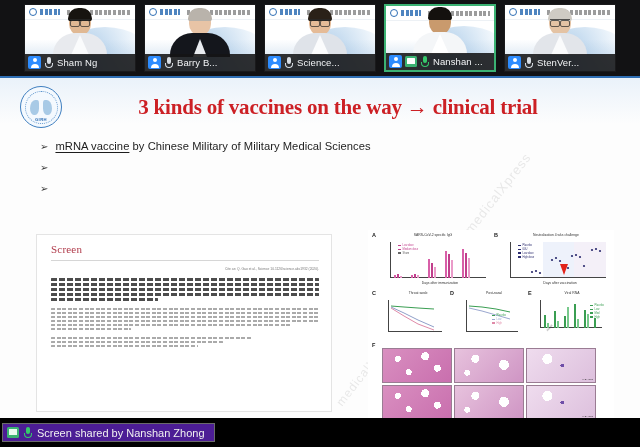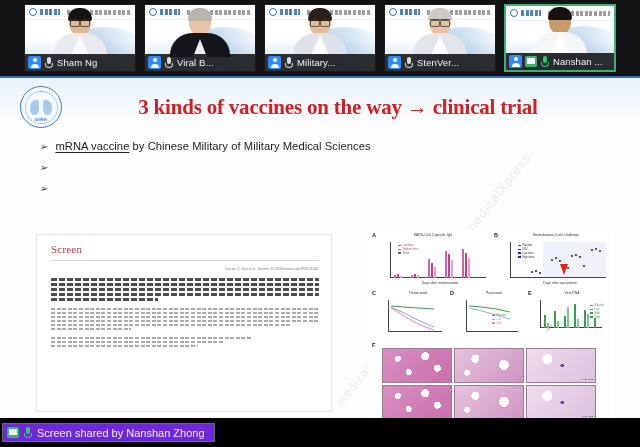--- a/index.html
+++ b/index.html
@@ -254,21 +254,21 @@
     position: absolute; right: 2px; bottom: 1.5px; font-size: 2.4px; color: #222;
   }
 
   
   .bottombar {
     position: absolute; left: 0; bottom: 0; width: 640px; height: 29px;
     background: #000; display: flex; align-items: center;
   }
   .sharepill {
     display: flex; align-items: center; gap: 4px;
-    background: #6d28d9; border: 1px solid #6a6a6a;
+    background: #4c1d95; border: 1px solid #6a6a6a;
     padding: 2px 9px 2px 4px; height: 19px; margin-left: 2px;
   }
   .sp-share {
     width: 12px; height: 11px; background: #3bb273; border-radius: 1.5px;
     position: relative; flex: 0 0 auto;
   }
   .sp-share:before { content: ""; position: absolute; inset: 2px 2px 3px 2px; background: #e9faef; }
   .sp-text { color: #f0f0f0; font-size: 11px; white-space: nowrap; }
 </style>
 </head>
@@ -320,21 +320,21 @@
         <div class="p-body" style="background:#14161c;position:relative;width:60px;height:24px">
           <div class="p-shirt" style="background:#e8ebef;width:14px;height:18px"></div>
         </div>
       </div>
       <div class="namebar">
         <div class="nb-avatar"></div>
         <div class="nb-mic">
             <i></i>
             <u></u>
           </div>
-        <div class="nb-name">Viral B...</div>
+        <div class="nb-name">Barry B...</div>
       </div>
     </div>
 
     <div class="tile">
       <div class="tile-bg"></div>
       <div class="tile-swoosh"></div>
       <div class="tile-banner">
         <div class="banner-logo"></div>
         <div class="banner-cn1"></div>
         <div class="banner-cn2"></div>
@@ -347,21 +347,48 @@
         <div class="p-body" style="background:#dfe3e9;position:relative">
           <div class="p-shirt" style="background:#fbfcfd"></div>
         </div>
       </div>
       <div class="namebar">
         <div class="nb-avatar"></div>
         <div class="nb-mic">
             <i></i>
             <u></u>
           </div>
-        <div class="nb-name">Military...</div>
+        <div class="nb-name">Science...</div>
+      </div>
+    </div>
+
+    <div class="tile active">
+      <div class="tile-bg"></div>
+      <div class="tile-swoosh"></div>
+      <div class="tile-banner">
+        <div class="banner-logo"></div>
+        <div class="banner-cn1"></div>
+        <div class="banner-cn2"></div>
+      </div>
+      <div class="person">
+        <div class="p-head" style="background:#c99a6d;position:relative">
+          <div class="p-hair" style="background:#14110e"></div>
+        </div>
+        <div class="p-body" style="background:#f4f6f8;position:relative">
+          <div class="p-shirt" style="background:#ffffff"></div>
+        </div>
+      </div>
+      <div class="namebar">
+        <div class="nb-avatar"></div>
+        <div class="nb-share"></div>
+        <div class="nb-mic on">
+            <i></i>
+            <u></u>
+          </div>
+        <div class="nb-name">Nanshan ...</div>
       </div>
     </div>
 
     <div class="tile">
       <div class="tile-bg"></div>
       <div class="tile-swoosh"></div>
       <div class="tile-banner">
         <div class="banner-logo"></div>
         <div class="banner-cn1"></div>
         <div class="banner-cn2"></div>
@@ -375,47 +402,20 @@
           <div class="p-shirt" style="background:#fafbfc"></div>
         </div>
       </div>
       <div class="namebar">
         <div class="nb-avatar"></div>
         <div class="nb-mic">
             <i></i>
             <u></u>
           </div>
         <div class="nb-name">StenVer...</div>
-      </div>
-    </div>
-
-    <div class="tile active">
-      <div class="tile-bg"></div>
-      <div class="tile-swoosh"></div>
-      <div class="tile-banner">
-        <div class="banner-logo"></div>
-        <div class="banner-cn1"></div>
-        <div class="banner-cn2"></div>
-      </div>
-      <div class="person">
-        <div class="p-head" style="background:#c99a6d;position:relative">
-          <div class="p-hair" style="background:#14110e"></div>
-        </div>
-        <div class="p-body" style="background:#f4f6f8;position:relative">
-          <div class="p-shirt" style="background:#ffffff"></div>
-        </div>
-      </div>
-      <div class="namebar">
-        <div class="nb-avatar"></div>
-        <div class="nb-share"></div>
-        <div class="nb-mic on">
-            <i></i>
-            <u></u>
-          </div>
-        <div class="nb-name">Nanshan ...</div>
       </div>
     </div>
   </div>
 
   <div class="slide">
 
     <div class="watermark">medicalXpress</div>
     <div class="watermark w2">medicalXpress</div>
 
     <div class="slide-head">

